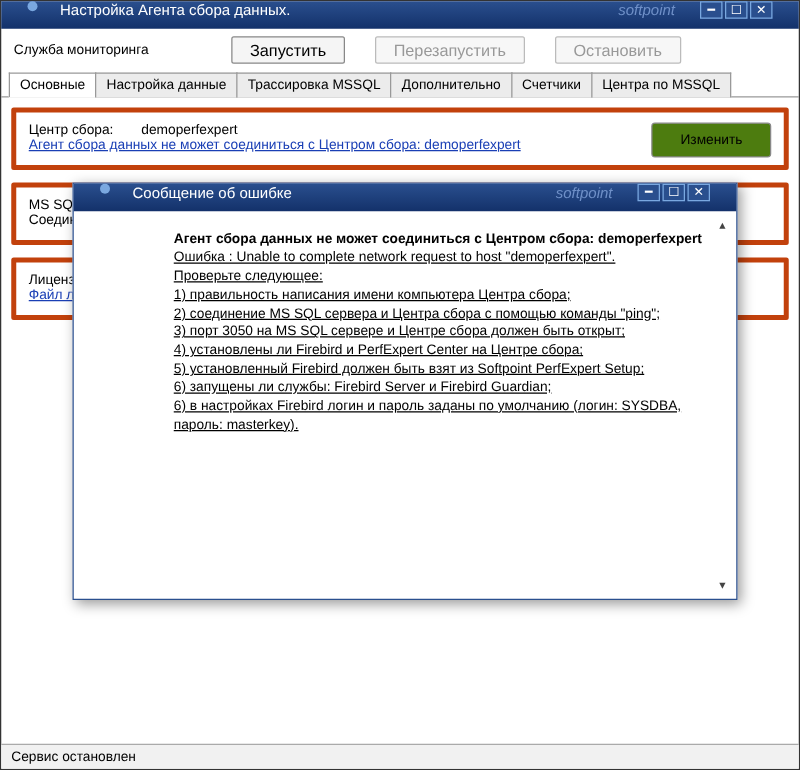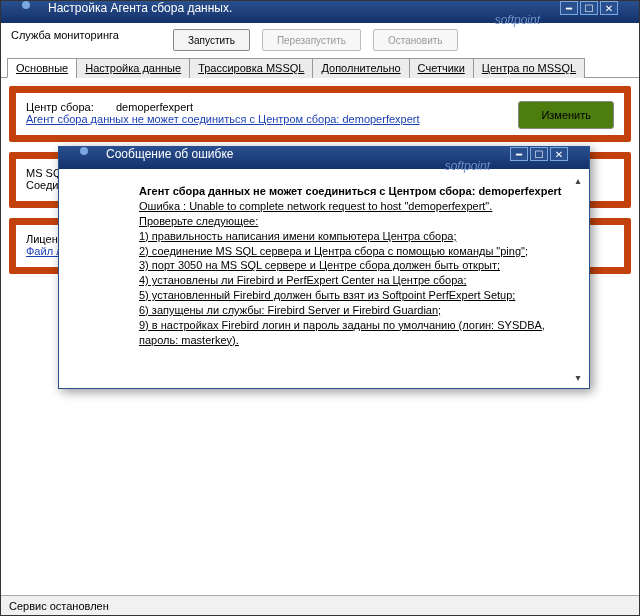--- a/index.html
+++ b/index.html
@@ -30,71 +30,70 @@
     font-size: 12px;
     gap: 12px;
   }
   .titlebar .icon-dot {
     width: 8px; height: 8px;
     background: #7aa8e0;
     border-radius: 50%;
     margin-right: 6px;
   }
   .titlebar .title-text { flex: 1; }
-  .watermark { color: #6f90c8; font-style: italic; margin-right: 8px; margin-top: 12px; }
+  .watermark { color: #6f90c8; font-style: italic; margin-right: 8px; }
   .win-btns { display: flex; gap: 2px; }
   .win-btn {
     width: 18px; height: 14px;
     border: 1px solid #7aa8e0;
     color: #fff;
     display: flex; align-items: center; justify-content: center;
     font-size: 10px;
     background: #2a4f8e;
   }
   .toolbar-row {
     display: flex;
-    align-items: flex-start;
+    align-items: center;
     padding: 6px 10px;
-    gap: 12px;
+    gap: 24px;
   }
   .toolbar-label { min-width: 150px; }
   .btn {
     height: 22px;
     padding: 0 14px;
     border: 1px solid #888;
     background: #f5f5f5;
     border-radius: 2px;
-    font-size: 10px;
+    font-size: 13px;
     cursor: pointer;
   }
   .btn.disabled { color: #999; border-color: #bbb; background: #f7f7f7; cursor: default;}
   .tabs {
     display: flex;
     padding: 0 6px;
     border-bottom: 1px solid #999;
-    text-decoration: underline;
   }
   .tab {
     padding: 3px 8px;
     border: 1px solid #999;
     border-bottom: none;
     background: #ececec;
     margin-right: -1px;
     font-size: 11px;
     position: relative;
     top: 1px;
   }
   .tab.active { background: #fff; border-bottom: 1px solid #fff; }
   .content {
     flex: 1;
     padding: 8px;
     position: relative;
   }
   .groupbox {
-    border: 7px solid #c2410c;
+    border: 4px solid #c2410c;
     border-radius: 2px;
     padding: 8px 10px 10px 10px;
     margin-bottom: 10px;
     position: relative;
   }
   .row { display: flex; align-items: center; }
   .label-left { width: 90px; }
   .link { color: #1a3fb5; text-decoration: underline; cursor: pointer;}
   .change-btn {
     position: absolute;
@@ -113,21 +112,21 @@
     background: #f1f1f1;
     display: flex;
     align-items: center;
     padding: 0 8px;
   }
   
   .modal {
     position: absolute;
     left: 58px; top: 146px;
     width: 532px;
-    height: 243px;
+    height: 334px;
     border: 1px solid #2a4f8e;
     background: #fff;
     box-shadow: 3px 3px 10px rgba(0,0,0,0.4);
     display: flex;
     flex-direction: column;
   }
   .modal .body {
     flex: 1;
     padding: 16px 22px 8px 80px;
     overflow: auto;
@@ -227,17 +226,17 @@
   <div class="body">
     <div class="err-title">Агент сбора данных не может соединиться с Центром сбора: demoperfexpert</div>
     <div class="err-line">Ошибка : Unable to complete network request to host "demoperfexpert".</div>
     <div class="err-line">Проверьте следующее:</div>
     <div class="err-line">1) правильность написания имени компьютера Центра сбора;</div>
     <div class="err-line">2) соединение MS SQL сервера и Центра сбора с помощью команды "ping";</div>
     <div class="err-line">3) порт 3050 на MS SQL сервере и Центре сбора должен быть открыт;</div>
     <div class="err-line">4) установлены ли Firebird и PerfExpert Center на Центре сбора;</div>
     <div class="err-line">5) установленный Firebird должен быть взят из Softpoint PerfExpert Setup;</div>
     <div class="err-line">6) запущены ли службы: Firebird Server и Firebird Guardian;</div>
-    <div class="err-line">9) в настройках Firebird логин и пароль заданы по умолчанию (логин: SYSDBA, пароль: masterkey).</div>
+    <div class="err-line">6) в настройках Firebird логин и пароль заданы по умолчанию (логин: SYSDBA, пароль: masterkey).</div>
     <span class="scroll-arrow scroll-up">▴</span>
     <span class="scroll-arrow scroll-dn">▾</span>
   </div>
 </div>
 
 </body></html>

